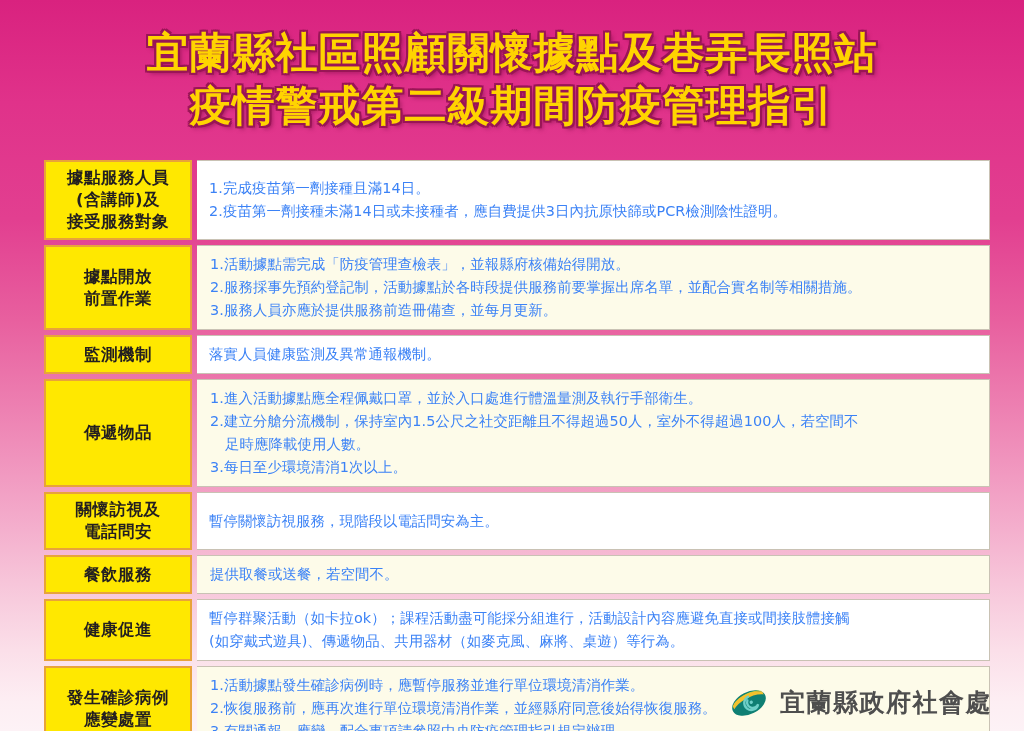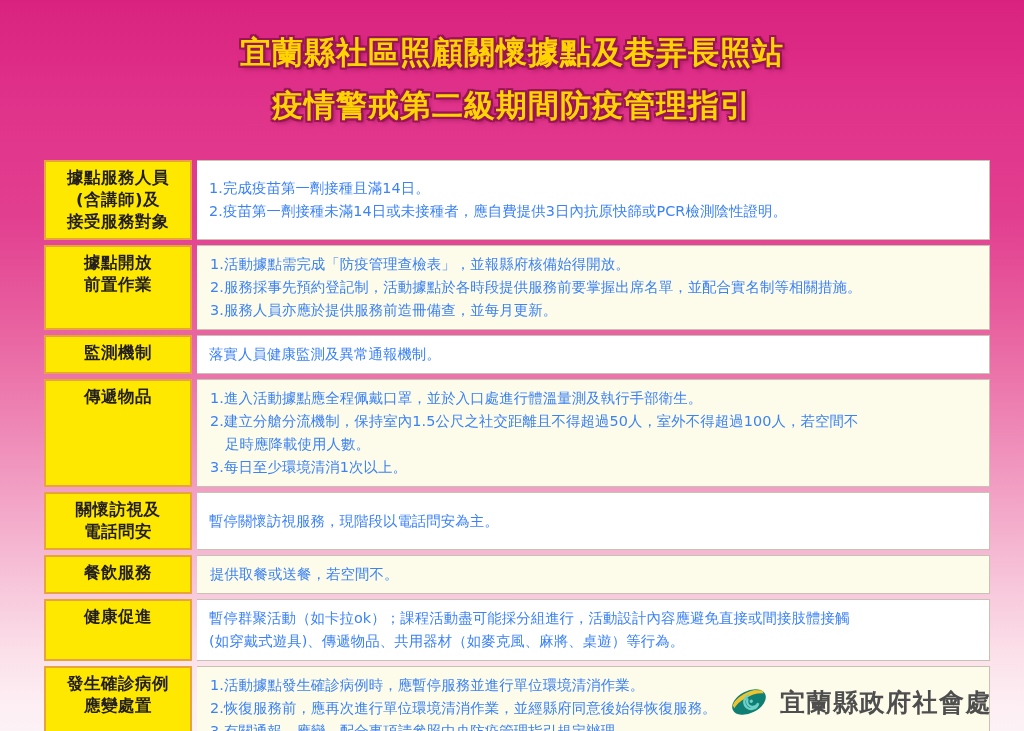--- a/index.html
+++ b/index.html
@@ -35,21 +35,21 @@
 
   
   #title-block {
     padding-top: 26px;
     text-align: center;
     user-select: none;
   }
   .title-line {
     font-family: "DejaVu Sans", "Liberation Sans", sans-serif;
     font-weight: bold;
-    font-size: 31px;
+    font-size: 42px;
     line-height: 53px;
     letter-spacing: 1px;
     color: #ffd400;
     text-shadow:
        2px 0 0 #9a1556,
       -2px 0 0 #9a1556,
        0 2px 0 #9a1556,
        0 -2px 0 #9a1556,
        2px 2px 0 #9a1556,
       -2px 2px 0 #9a1556,
@@ -74,20 +74,21 @@
   }
   .row:last-child { margin-bottom: 0; }
 
   .cell-label {
     flex: 0 0 148px;
     width: 148px;
     box-sizing: border-box;
     background: #ffe800;
     border: 2px solid #e8a33a;
     display: flex;
+    align-items: center;
     justify-content: center;
     text-align: center;
     padding: 5px 3px;
     font-family: "DejaVu Sans", "Liberation Sans", sans-serif;
     font-weight: bold;
     font-size: 16.5px;
     line-height: 22px;
     color: #231f20;
     letter-spacing: 0.5px;
   }
@@ -117,21 +118,21 @@
   .cline.indent {
     padding-left: 15px;
   }
 
   
   #footer {
     position: absolute;
     right: 32px;
     bottom: 12px;
     display: flex;
-    align-items: flex-start;
+    align-items: flex-end;
     gap: 11px;
   }
   #footer-logo {
     width: 40px;
     height: 32px;
     flex: 0 0 40px;
   }
   #footer-text {
     font-family: "DejaVu Sans", "Liberation Sans", sans-serif;
     font-weight: bold;

